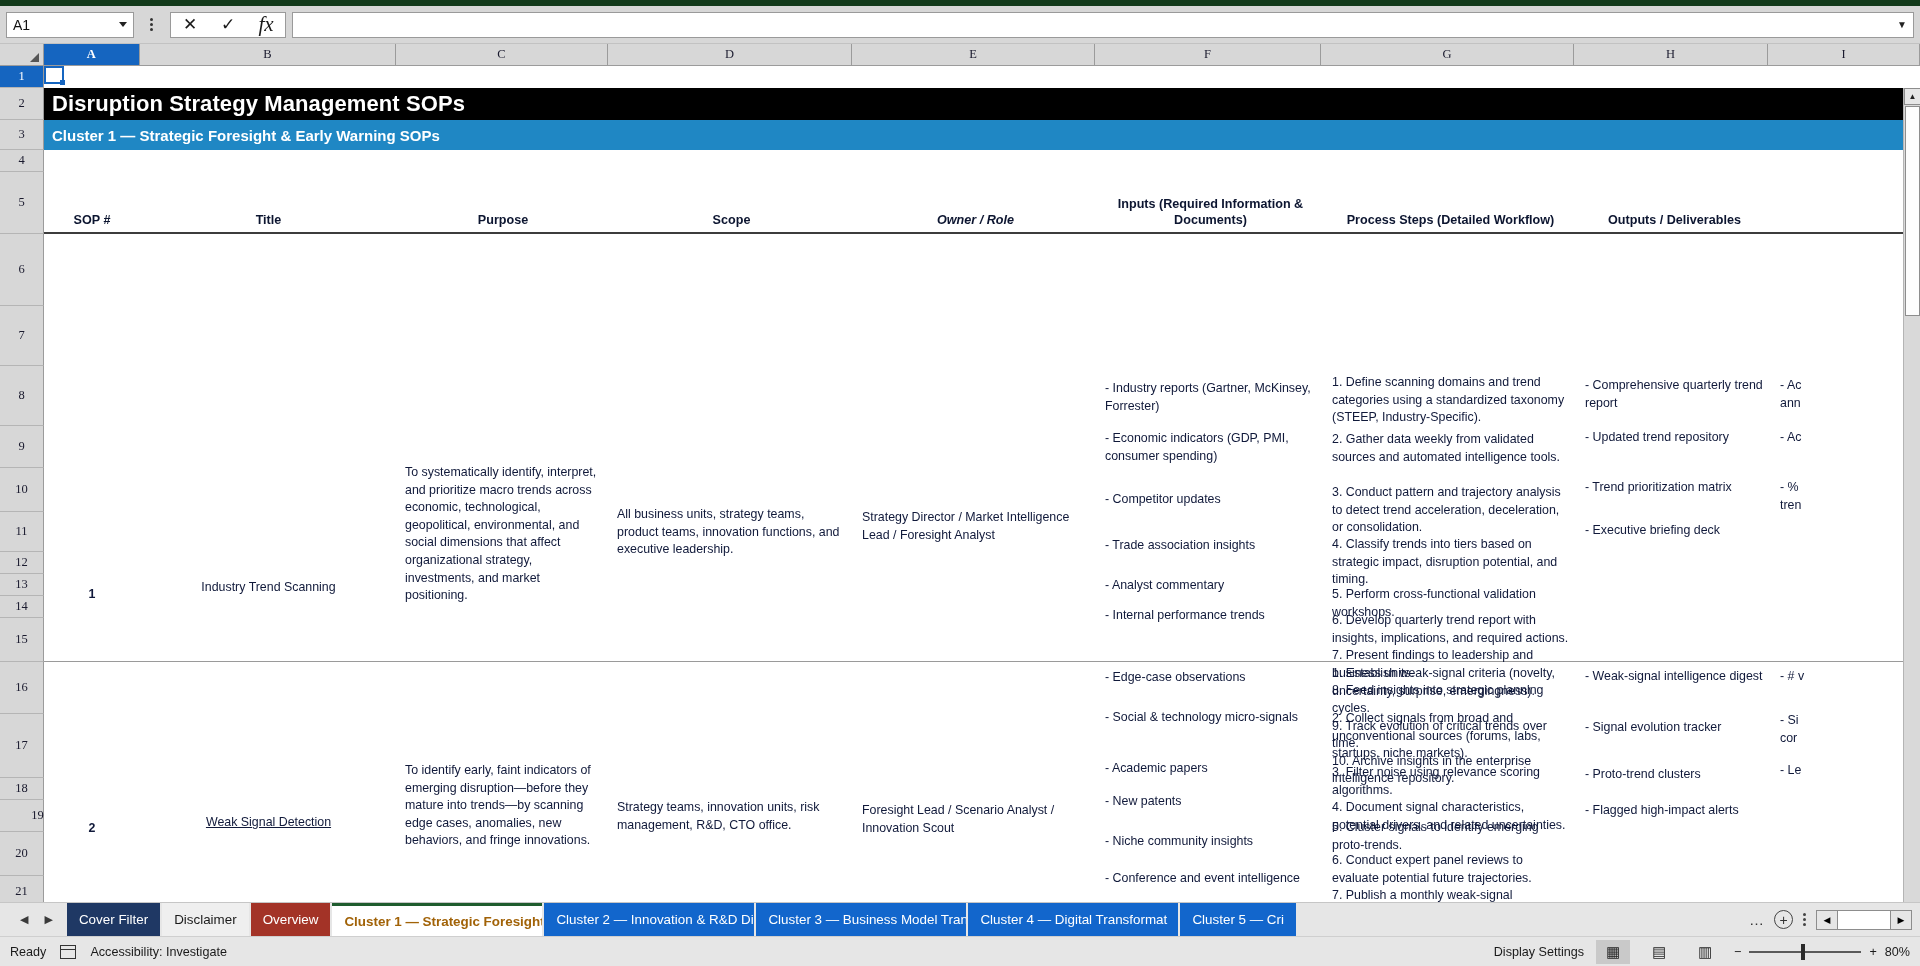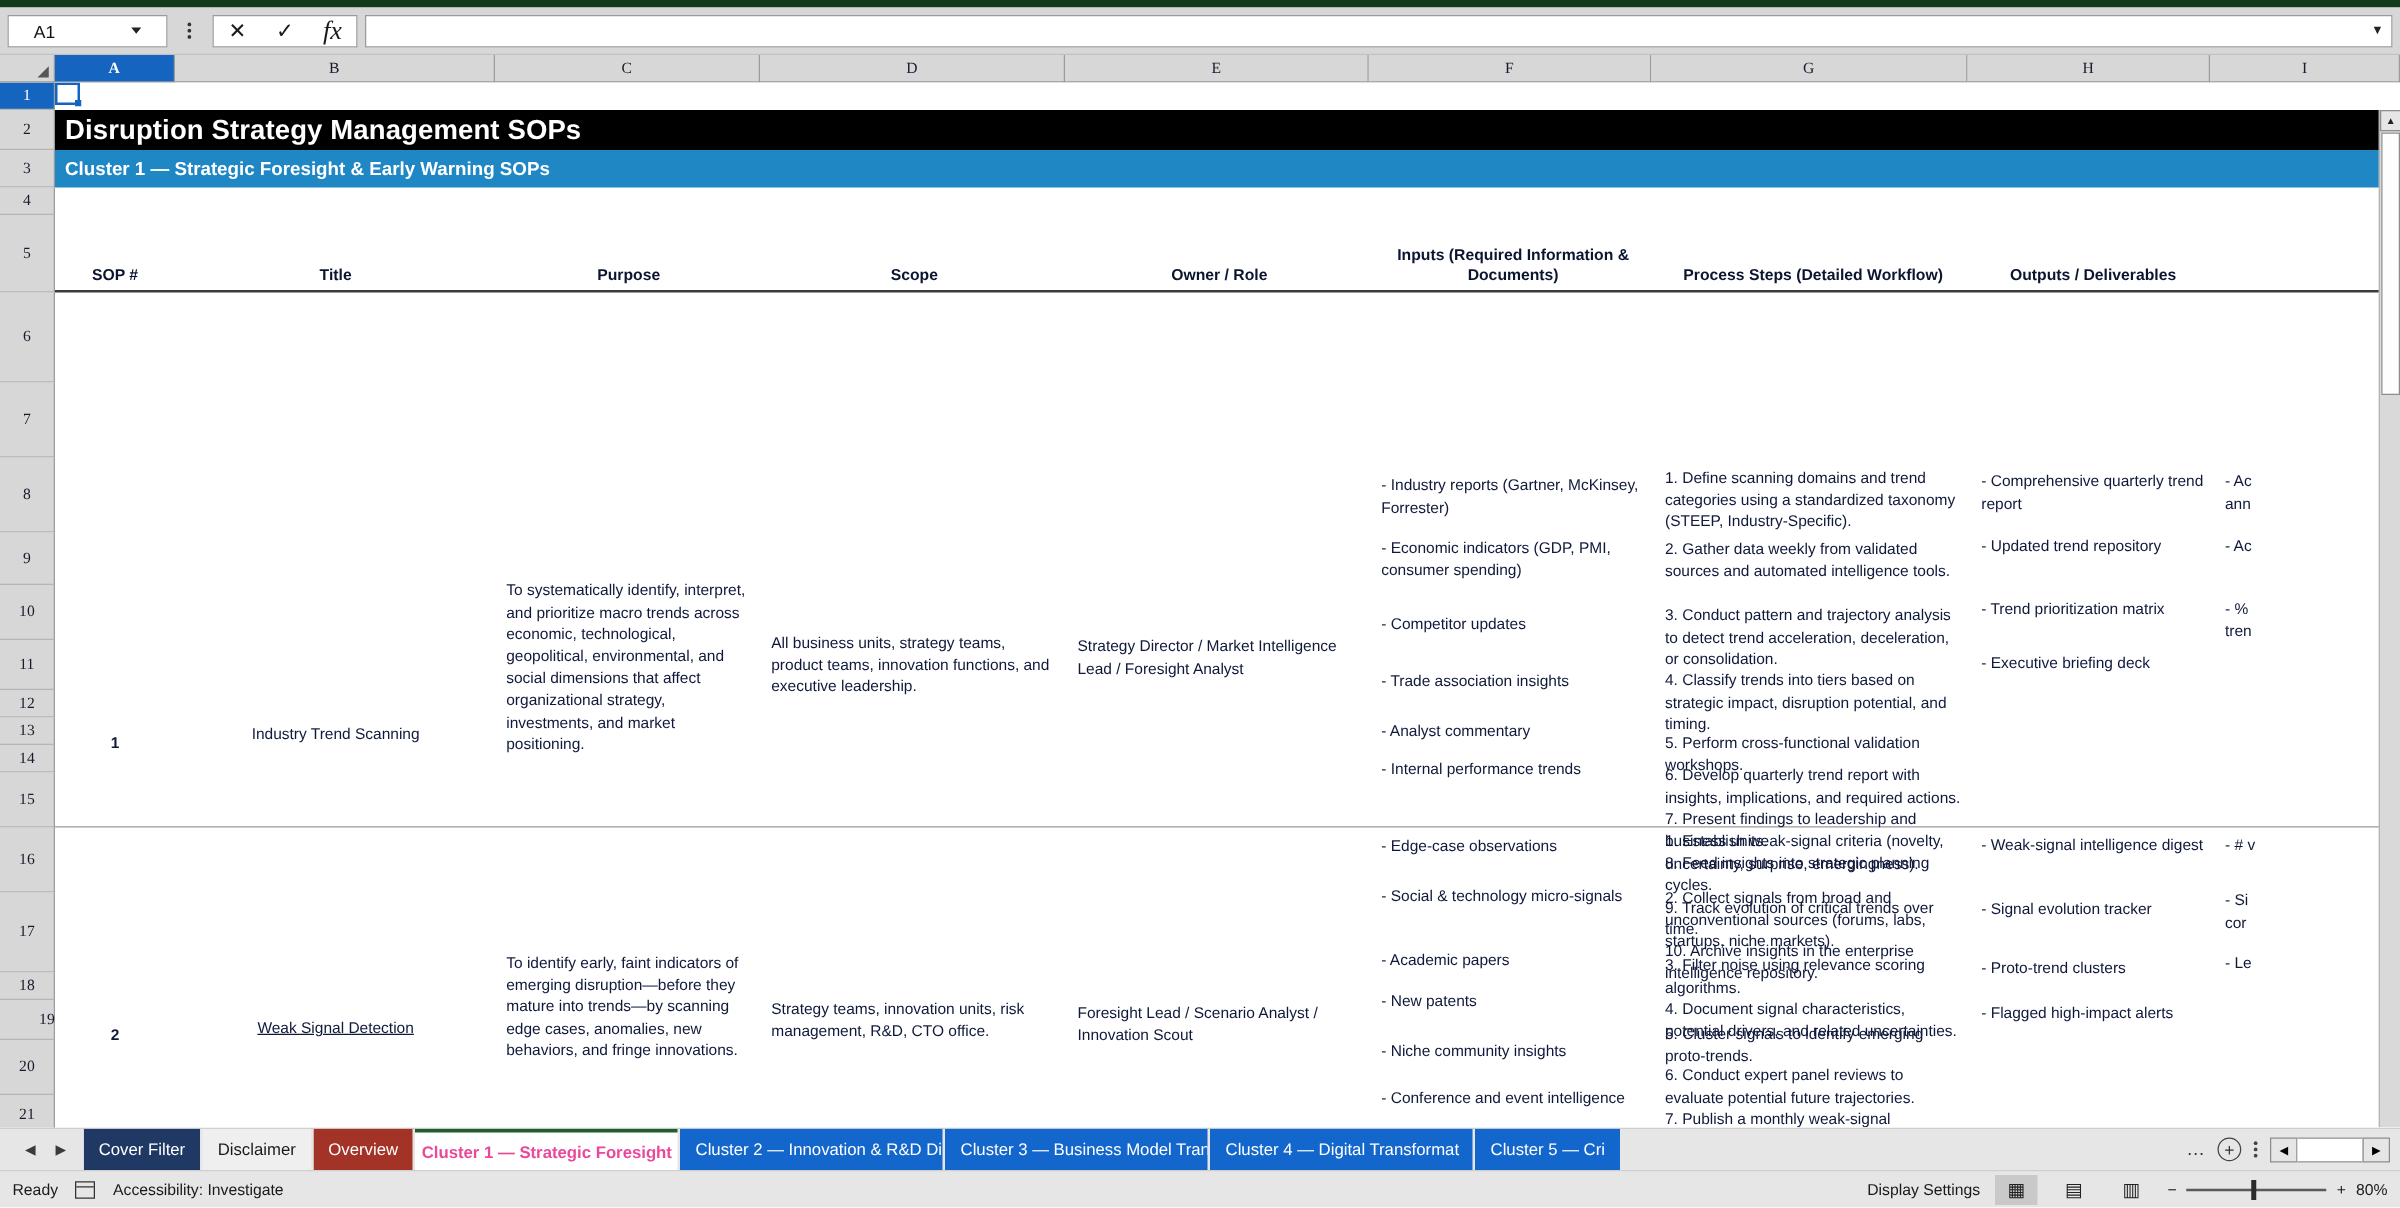--- a/index.html
+++ b/index.html
@@ -15,21 +15,21 @@
   .topstrip { height: 6px; background: #133a1b; width: 100%; flex: none; }
 
   
   .formula-row {
     height: 38px; flex: none; background: #d7d7d7;
     display: flex; align-items: center; padding: 0 6px; gap: 0;
     border-bottom: 1px solid #c2c2c2;
   }
   .namebox {
     width: 128px; height: 26px; background: #ffffff; border: 1px solid #9a9a9a;
-    display: flex; align-items: center; padding: 0 20px; font-size: 14px; color: #111;
+    display: flex; align-items: center; padding: 0 6px; font-size: 14px; color: #111;
     position: relative;
   }
   .namebox .nb-text { flex: 1; }
   .nb-caret { width: 0; height: 0; border-left: 4px solid transparent; border-right: 4px solid transparent; border-top: 5px solid #222; }
   .kebab {
     width: 26px; height: 26px; display: flex; flex-direction: column; align-items: center;
     justify-content: center; gap: 2px; margin-left: 4px;
   }
   .kebab i { width: 3px; height: 3px; background: #333; border-radius: 50%; display: block; }
   .fbtn-group { display: flex; align-items: center; height: 26px; background: #ffffff; border: 1px solid #9a9a9a; margin-left: 6px; }
@@ -277,21 +277,21 @@
         </div>
         <div class="banner-sub" id="banner-sub" style="top: 54px; height: 30px; background: rgb(31, 135, 196);">
           <span>Cluster 1 — Strategic Foresight &amp; Early Warning SOPs</span>
         </div>
 
         <div id="table-layer">
             <div class="th" style="left: 4px; top: 106px; width: 88px; height: 62px; padding-bottom: 6px;">SOP #</div>
             <div class="th" style="left: 100px; top: 106px; width: 249px; height: 62px; padding-bottom: 6px;">Title</div>
             <div class="th" style="left: 357px; top: 106px; width: 204px; height: 62px; padding-bottom: 6px;">Purpose</div>
             <div class="th" style="left: 569px; top: 106px; width: 237px; height: 62px; padding-bottom: 6px;">Scope</div>
-            <div class="th" style="left: 814px; top: 106px; width: 235px; height: 62px; padding-bottom: 6px;">Owner / Role</div>
+            <div class="th" style="left: 814px; top: 106px; width: 235px; height: 62px; padding-bottom: 6px; font-style: italic;">Owner / Role</div>
             <div class="th" style="left: 1057px; top: 106px; width: 219px; height: 62px; padding-bottom: 6px;">Inputs (Required Information &amp; Documents)</div>
             <div class="th" style="left: 1284px; top: 106px; width: 245px; height: 62px; padding-bottom: 6px;">Process Steps (Detailed Workflow)</div>
             <div class="th" style="left: 1537px; top: 106px; width: 187px; height: 62px; padding-bottom: 6px;">Outputs / Deliverables</div>
             <div class="hdr-rule" style="left: 0px; top: 166px; width: 1880px;"></div>
             <div class="sec-rule" style="left: 0px; top: 595px; width: 1880px;"></div>
             <div class="cellbox ctr b" style="left: 4px; top: 520px; width: 88px;">1</div>
             <div class="cellbox ctr" style="left: 102px; top: 513px; width: 245px;">Industry Trend Scanning</div>
             <div class="cellbox" style="left: 361px; top: 398px; width: 196px;">To systematically identify, interpret, and prioritize macro trends across economic, technological, geopolitical, environmental, and social dimensions that affect organizational strategy, investments, and market positioning.</div>
             <div class="cellbox" style="left: 573px; top: 440px; width: 229px;">All business units, strategy teams, product teams, innovation functions, and executive leadership.</div>
             <div class="cellbox" style="left: 818px; top: 443px; width: 227px;">Strategy Director / Market Intelligence Lead / Foresight Analyst</div>
@@ -364,21 +364,21 @@
     <div class="tabs" id="tabs">
         <div class="tab" style="background: rgb(31, 56, 100); color: rgb(255, 255, 255);">
           <span>Cover Filter</span>
         </div>
         <div class="tab" style="background: rgb(239, 239, 239); color: rgb(26, 26, 26);">
           <span>Disclaimer</span>
         </div>
         <div class="tab" style="background: rgb(163, 51, 39); color: rgb(255, 255, 255);">
           <span>Overview</span>
         </div>
-        <div class="tab active" style="background: rgb(255, 255, 255); color: #ec4899; font-weight: bold; justify-content: center;">
+        <div class="tab active" style="background: rgb(255, 255, 255); color: #a16207; font-weight: bold;">
           <span>Cluster 1 — Strategic Foresight</span>
         </div>
         <div class="tab" style="background: rgb(18, 102, 204); color: rgb(255, 255, 255);">
           <span>Cluster 2 — Innovation &amp; R&amp;D Di</span>
         </div>
         <div class="tab" style="background: rgb(18, 102, 204); color: rgb(255, 255, 255);">
           <span>Cluster 3 — Business Model Tran</span>
         </div>
         <div class="tab" style="background: rgb(18, 102, 204); color: rgb(255, 255, 255);">
           <span>Cluster 4 — Digital Transformat</span>

